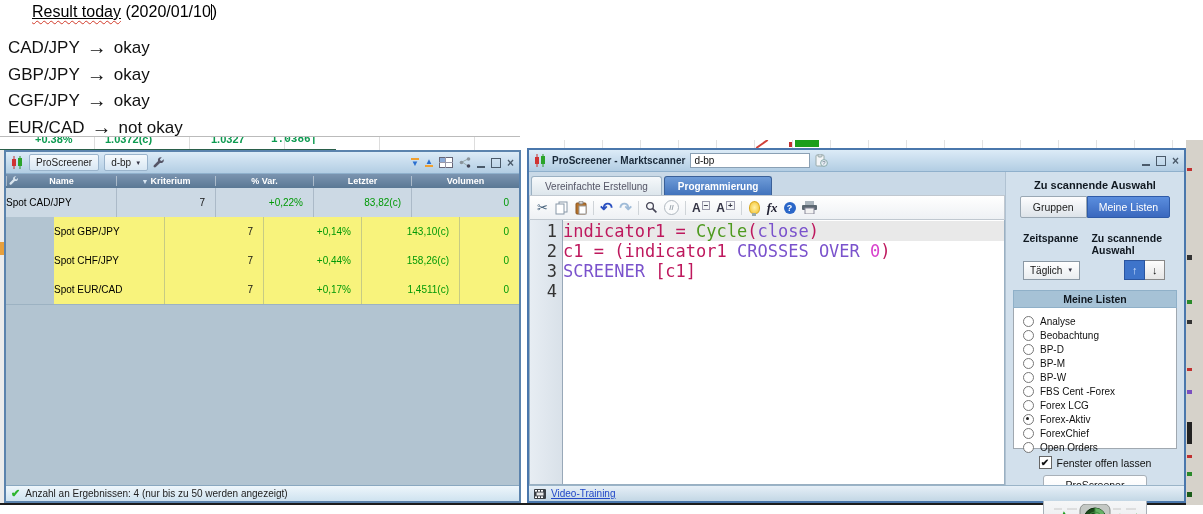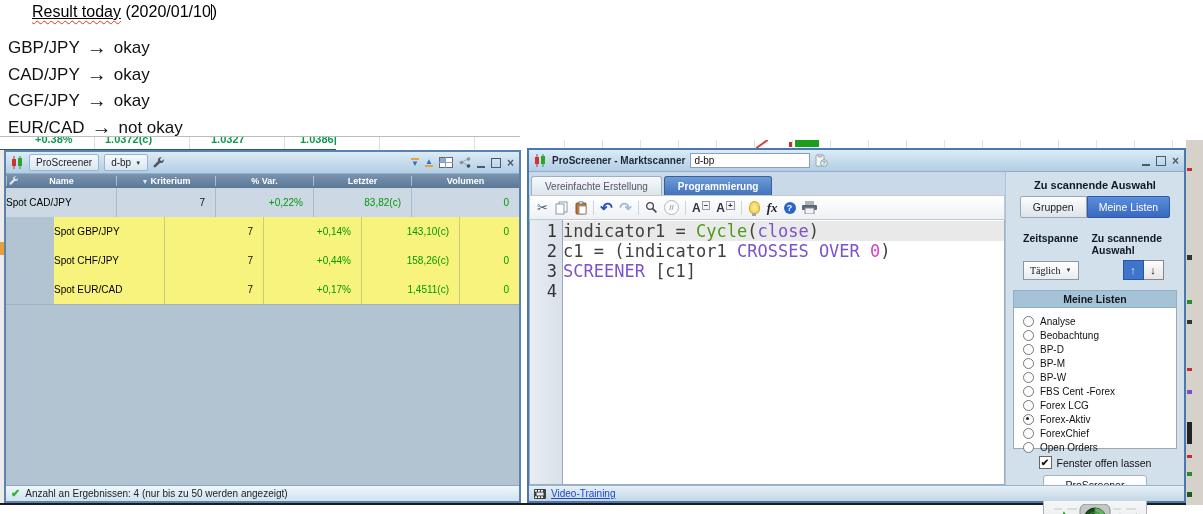--- a/index.html
+++ b/index.html
@@ -110,32 +110,32 @@
   .comment-ico{width:13px;height:13px;border:1px solid #b0b8c0;border-radius:50%;color:#9aa4ac;
         font-size:8px;font-weight:bold;display:flex;align-items:center;justify-content:center;background:#fafbfc;}
   .editor{flex:1;background:#fff;border:1px solid #9ab0c2;border-top:none;display:flex;overflow:hidden;}
   .gutter{width:33px;background:linear-gradient(90deg,#e7edf3,#d9e1e9);border-right:1px solid #98a8b8;
           font-family:"DejaVu Sans Mono",monospace;font-size:17px;color:#333;text-align:right;
           padding:1px 5px 0 0;box-sizing:border-box;}
   .gnum{height:20px;line-height:20px;}
   .codes{flex:1;font-family:"DejaVu Sans Mono",monospace;font-size:17px;padding-top:1px;}
   .cl{height:20px;line-height:20px;white-space:pre;}
   .cl.cur{background:#e9e9e9;}
-  .tk-p{color:#404040;} .tk-k{color:#7a52cc;} .tk-f{color:#4e9a1e;} .tk-n{color:#d840cc;}
+  .tk-p{color:#be185d;} .tk-k{color:#7a52cc;} .tk-f{color:#4e9a1e;} .tk-n{color:#d840cc;}
 
   
   .sidebar{flex:1;background:#d2e0ec;border-left:1px solid #b0c2d2;padding-top:7px;font-size:10.5px;}
   .sb-title{text-align:center;font-weight:bold;font-size:11px;color:#101820;}
   .seg{display:flex;justify-content:center;margin-top:5px;}
   .btn-light{height:20px;padding:0 12px;border:1px solid #9aa8b4;background:linear-gradient(#fdfdfe,#dde3e9);
              display:flex;align-items:center;font-size:10.5px;color:#222;border-radius:2px 0 0 2px;}
   .btn-blue{height:20px;padding:0 11px;border:1px solid #2f5ba8;background:linear-gradient(#5b8ede,#3a68be);
             display:flex;align-items:center;font-size:10.5px;color:#fff;border-radius:0 2px 2px 0;}
   .sb-labels{display:flex;gap:13px;padding-left:17px;font-weight:bold;font-size:10.5px;margin-top:14px;color:#101820;}
-  .sb-controls{display:flex;align-items:center;padding-left:17px;margin-top:4px;font-family:Liberation Serif, serif;}
+  .sb-controls{display:flex;align-items:center;padding-left:17px;margin-top:4px;}
   .taeglich{height:17px;border:1px solid #8a98a4;background:linear-gradient(#fff,#e9edf0);
             display:flex;align-items:center;gap:5px;padding:0 6px;font-size:10px;color:#111;}
   .updown{margin-left:44px;display:flex;}
   .btn-up{width:19px;height:18px;background:#3e74ca;border:1px solid #2a55a0;color:#cfe2ff;
           font-weight:bold;font-size:11px;display:flex;align-items:center;justify-content:center;}
   .btn-down{width:19px;height:18px;background:linear-gradient(#fdfdfd,#e6e6e6);border:1px solid #888;
           border-left:none;color:#111;font-weight:bold;font-size:11px;display:flex;align-items:center;justify-content:center;}
   .lists-bar{margin:10px 7px 0;height:16px;background:#a6c2d6;border:1px solid #8fb0c8;font-weight:bold;
              font-size:10.5px;text-align:center;line-height:16px;color:#101820;}
   .listbox{margin:0 7px;background:#fff;border:1px solid #a0a8b0;border-top:none;padding:6px 9px 4px;height:130px;}
@@ -155,39 +155,39 @@
 </head>
 <body>
 
 <div class="stage">
 
   <div class="doc">
     <div class="doc-title"><span class="u-line"><span class="wavy">Result today</span></span><span> (2020/01/10</span><span class="caret"></span><span>)</span></div>
   </div>
   <div class="doc-results">
       <div class="doc-line">
+    <span>CAD/JPY</span><span class="arr">→</span><span>okay</span>
+  </div>
+      <div class="doc-line">
     <span>GBP/JPY</span><span class="arr">→</span><span>okay</span>
-  </div>
-      <div class="doc-line">
-    <span>CAD/JPY</span><span class="arr">→</span><span>okay</span>
   </div>
       <div class="doc-line">
     <span>CGF/JPY</span><span class="arr">→</span><span>okay</span>
   </div>
       <div class="doc-line">
     <span>EUR/CAD</span><span class="arr">→</span><span>not okay</span>
   </div>
     </div>
 
   <div class="ticker">
     <div class="ticker-underline"></div>
   <span class="tick-val" style="left: 35px;">+0.38%</span>
       <span class="tick-val" style="left: 105px;">1.0372(c)</span>
       <span class="tick-val" style="left: 211px;">1.0327</span>
-      <span class="tick-val" style="left: 300px;">1.0386|</span>
+      <span class="tick-val" style="left: 271px; font-family: Liberation Mono, monospace;">1.0386|</span>
     </div>
   <div class="rstrip">
     <div class="rs-green"></div>
     <div class="rs-red1"></div>
     <div class="rs-red2"></div>
   </div>
   <div class="fstrip">
     <div class="fm1"></div>
       <div class="fm2"></div>
       <div class="fm3"></div>

